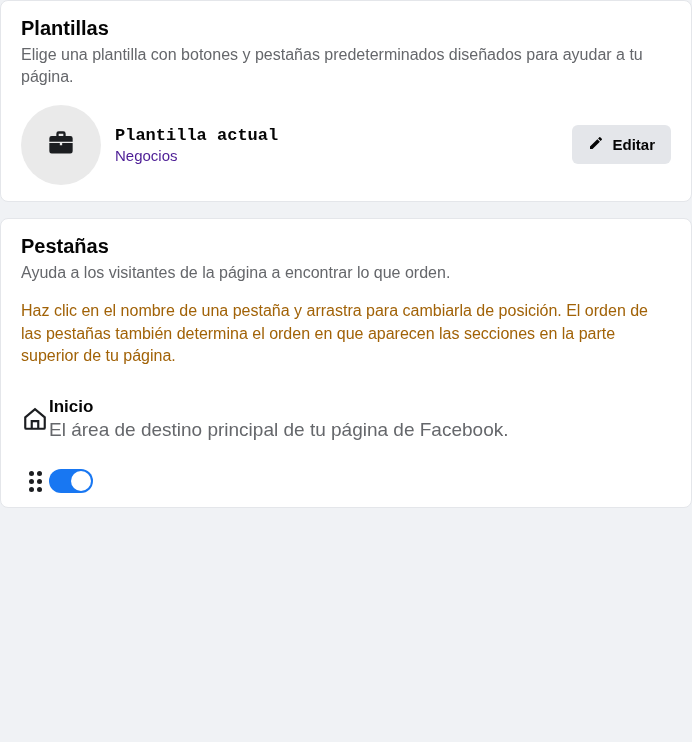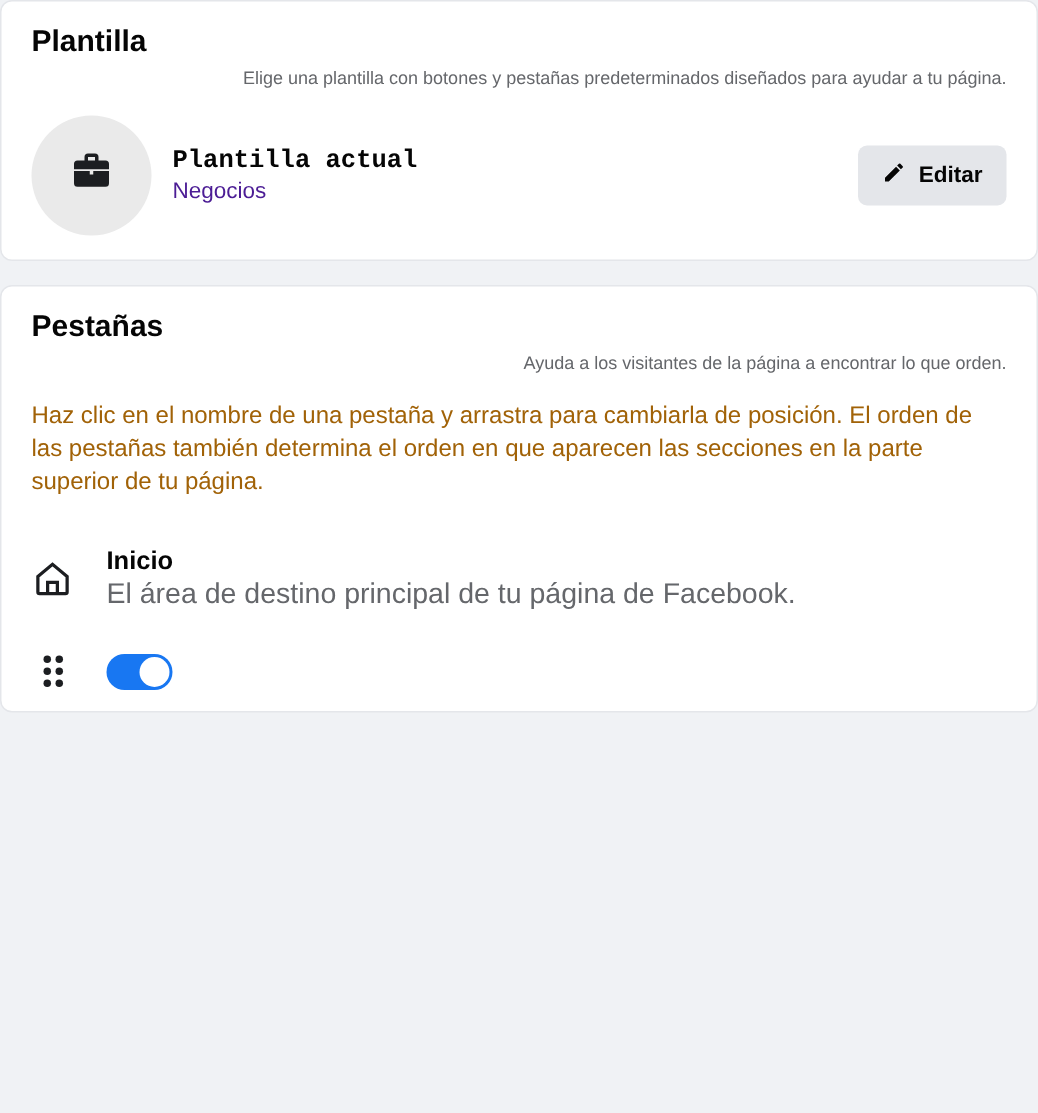--- a/index.html
+++ b/index.html
@@ -20,25 +20,24 @@
       padding: 16px 20px;
       margin-bottom: 16px;
     }
     .card-title {
       font-size: 20px;
       font-weight: 700;
       color: #050505;
       margin-bottom: 4px;
     }
     .card-subtitle {
-      font-size: 12px;
+      font-size: 16px;
       color: #65676b;
       line-height: 1.4;
       margin-bottom: 16px;
-      text-align: right;
     }
     .card-paragraph {
       font-size: 16px;
       color: #a16207;
       line-height: 1.4;
       margin-bottom: 16px;
     }
     .template-row {
       display: flex;
       align-items: center;
@@ -79,21 +78,21 @@
       color: #050505;
       cursor: pointer;
       display: flex;
       align-items: center;
       gap: 8px;
       text-align: center;
     }
     .tab-item {
       display: flex;
       align-items: center;
-      gap: 22px;
+      gap: 0;
       padding: 14px 0;
     }
     .tab-icon-slot {
       width: 28px;
       display: flex;
       align-items: center;
       justify-content: center;
       flex-shrink: 0;
       color: #1c1e21;
     }
@@ -139,21 +138,21 @@
       width: 5px;
       height: 5px;
       background: #1c1e21;
       border-radius: 50%;
     }
   </style>
 </head>
 <body>
 
 <div class="card">
-  <div class="card-title">Plantilla</div>
+  <div class="card-title">Plantillas</div>
   <div class="card-subtitle">Elige una plantilla con botones y pestañas predeterminados diseñados para ayudar a tu página.</div>
 
   <div class="template-row">
     <div class="template-avatar">
       <span>
         <svg width="28" height="28" viewBox="0 0 24 24" fill="#1c1e21">
           <path d="M10 2h4a2 2 0 0 1 2 2v2h4a2 2 0 0 1 2 2v3H2V8a2 2 0 0 1 2-2h4V4a2 2 0 0 1 2-2zm0 4h4V4h-4v2zM2 12h9v2h2v-2h9v7a2 2 0 0 1-2 2H4a2 2 0 0 1-2-2v-7z"></path>
         </svg>
       </span>
     </div>

